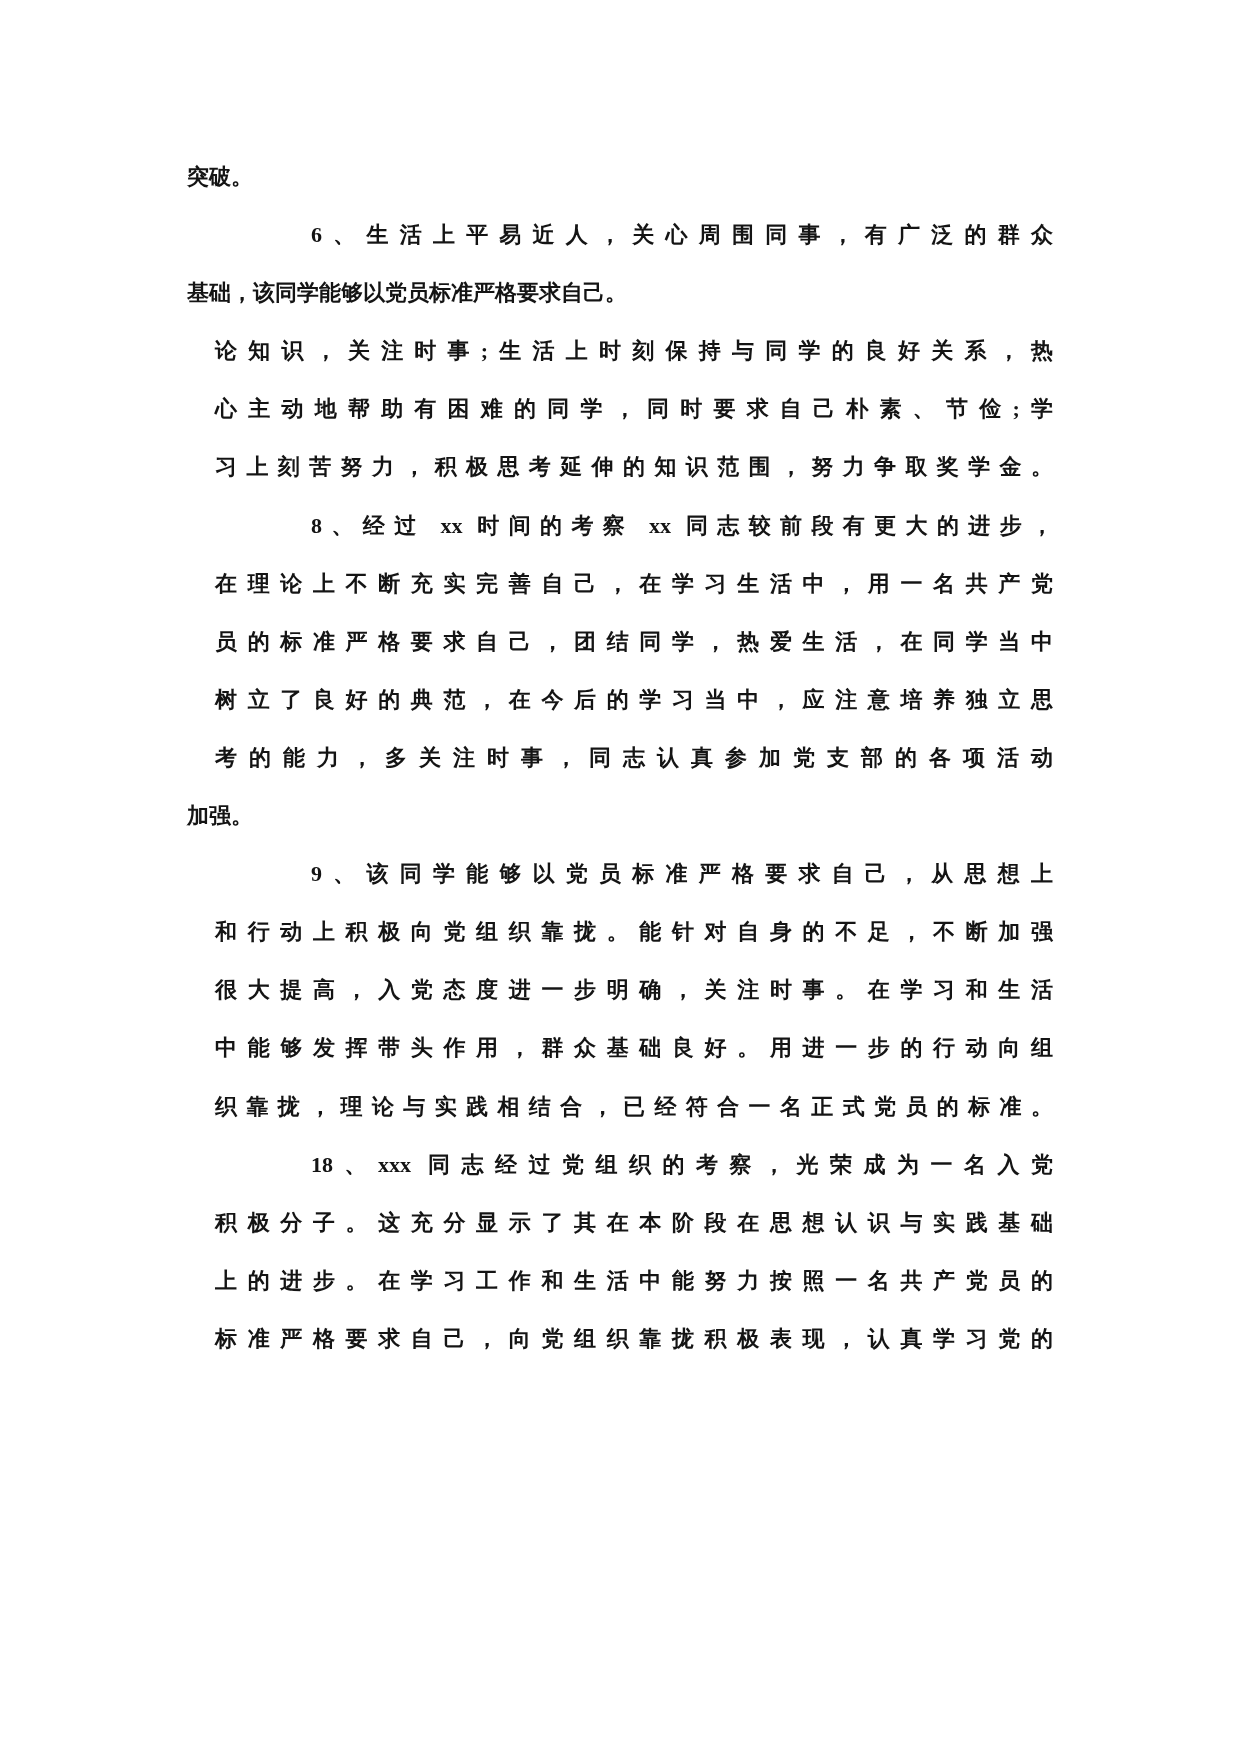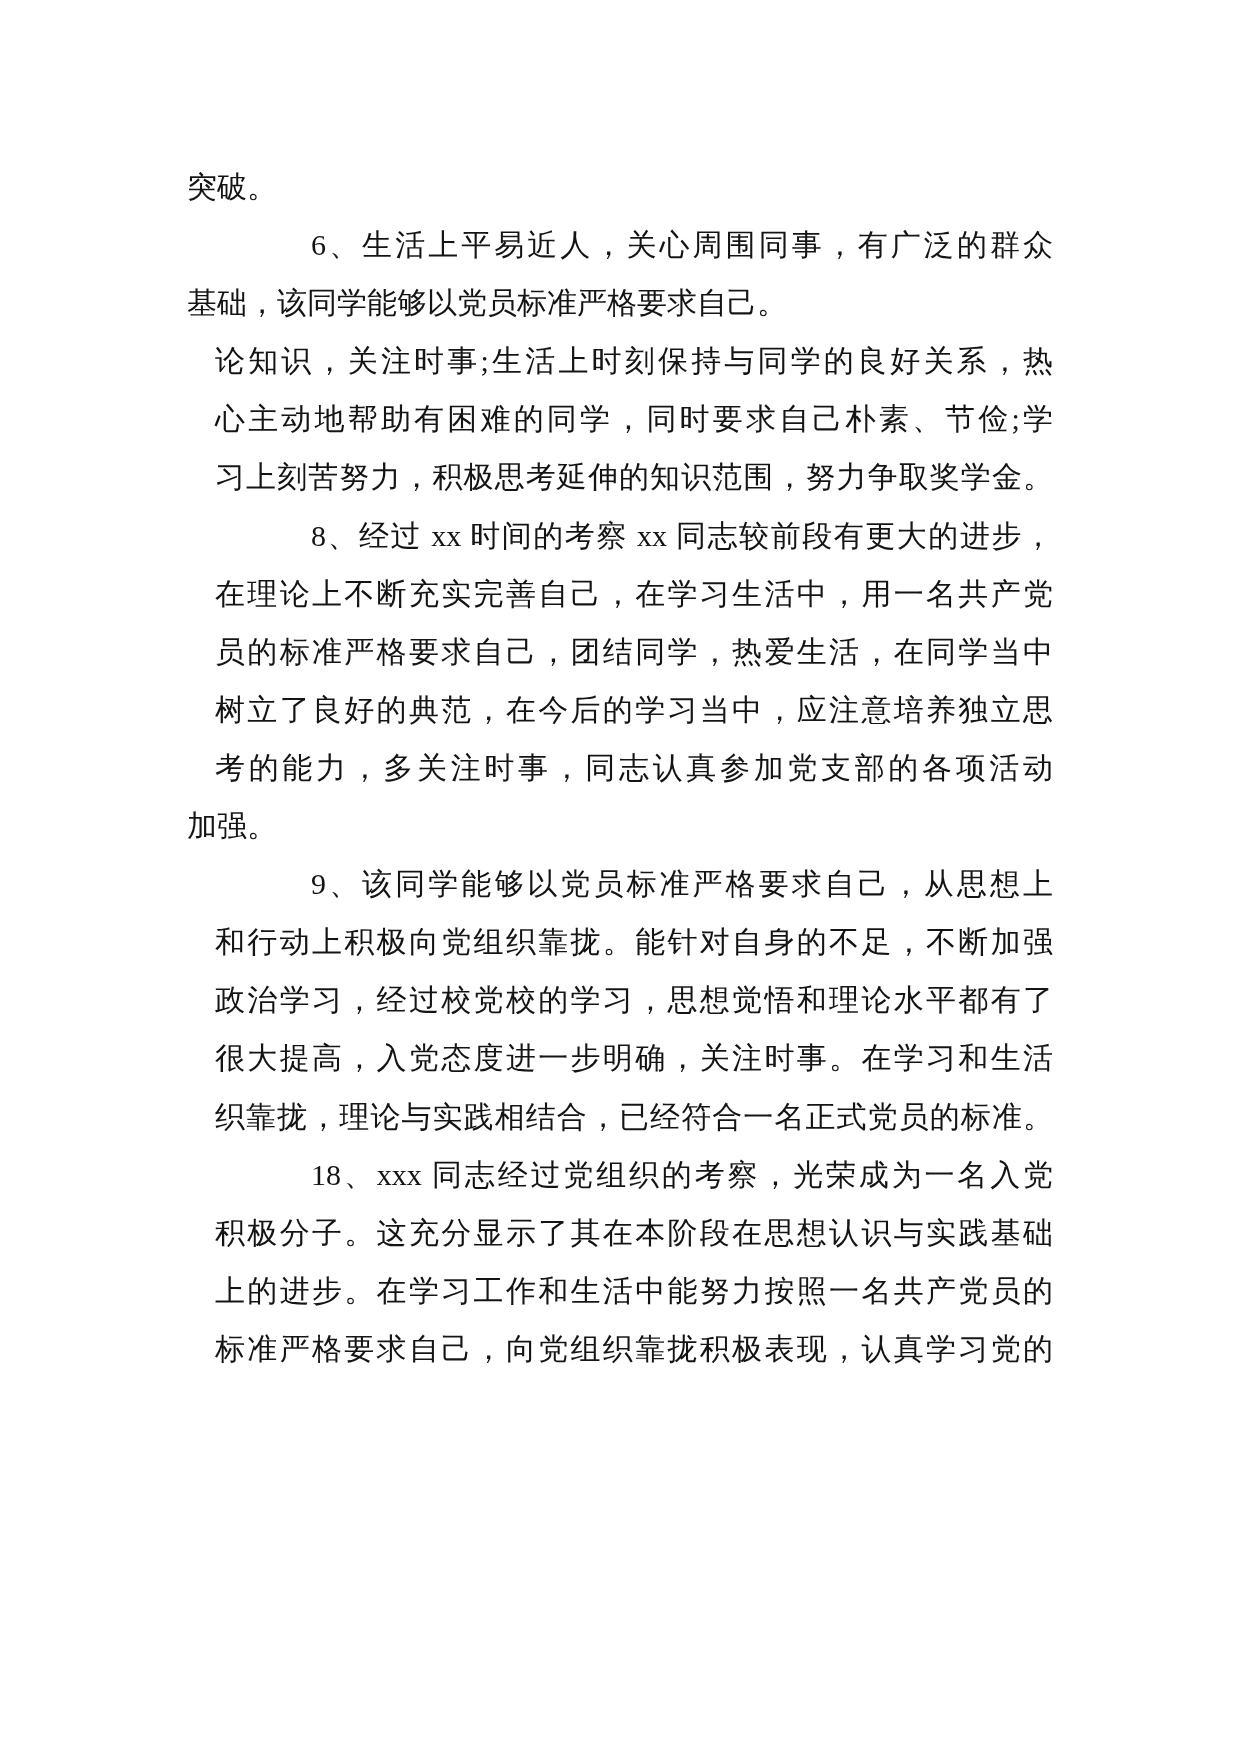--- a/index.html
+++ b/index.html
@@ -15,26 +15,26 @@
     font-family: "Liberation Serif", "DejaVu Serif", serif;
   }
   .page {
     position: absolute;
     inset: 0;
     background: #ffffff;
   }
   .text-block {
     position: absolute;
     left: 187px;
-    top: 158px;
+    top: 148px;
     width: 866px;
     color: #141414;
-    font-size: 30px;
+    font-size: 22px;
     line-height: 58.1px;
-    font-weight: 400;
+    font-weight: 700;
   }
   .line {
     text-align: left;
     white-space: normal;
   }
   .line.fill {
     text-align: justify;
     text-align-last: justify;
     margin-left: 28px;
   }
@@ -54,21 +54,21 @@
       <div class="line fill">心主动地帮助有困难的同学，同时要求自己朴素、节俭;学</div>
       <div class="line fill">习上刻苦努力，积极思考延伸的知识范围，努力争取奖学金。</div>
       <div class="line fill ind">8、经过 xx 时间的考察 xx 同志较前段有更大的进步，</div>
       <div class="line fill">在理论上不断充实完善自己，在学习生活中，用一名共产党</div>
       <div class="line fill">员的标准严格要求自己，团结同学，热爱生活，在同学当中</div>
       <div class="line fill">树立了良好的典范，在今后的学习当中，应注意培养独立思</div>
       <div class="line fill">考的能力，多关注时事，同志认真参加党支部的各项活动</div>
       <div class="line">加强。</div>
       <div class="line fill ind">9、该同学能够以党员标准严格要求自己，从思想上</div>
       <div class="line fill">和行动上积极向党组织靠拢。能针对自身的不足，不断加强</div>
-      <div class="line fill">政治学习，经过校党校的学习，思想觉悟和理论水平都有了</div>
       <div class="line fill">很大提高，入党态度进一步明确，关注时事。在学习和生活</div>
+      <div class="line fill">中能够发挥带头作用，群众基础良好。用进一步的行动向组</div>
       <div class="line fill">织靠拢，理论与实践相结合，已经符合一名正式党员的标准。</div>
       <div class="line fill ind">18、xxx 同志经过党组织的考察，光荣成为一名入党</div>
       <div class="line fill">积极分子。这充分显示了其在本阶段在思想认识与实践基础</div>
       <div class="line fill">上的进步。在学习工作和生活中能努力按照一名共产党员的</div>
       <div class="line fill">标准严格要求自己，向党组织靠拢积极表现，认真学习党的</div>
     </div>
 </div>
 
 </body></html>

